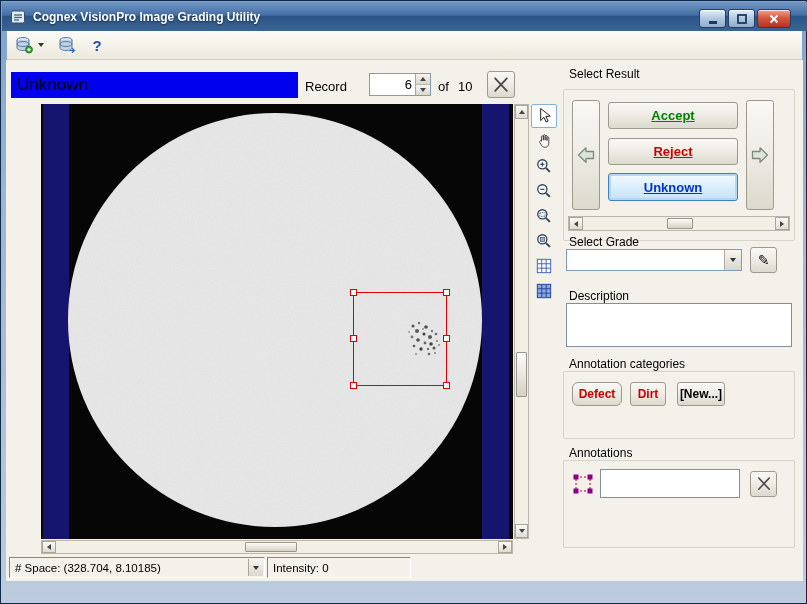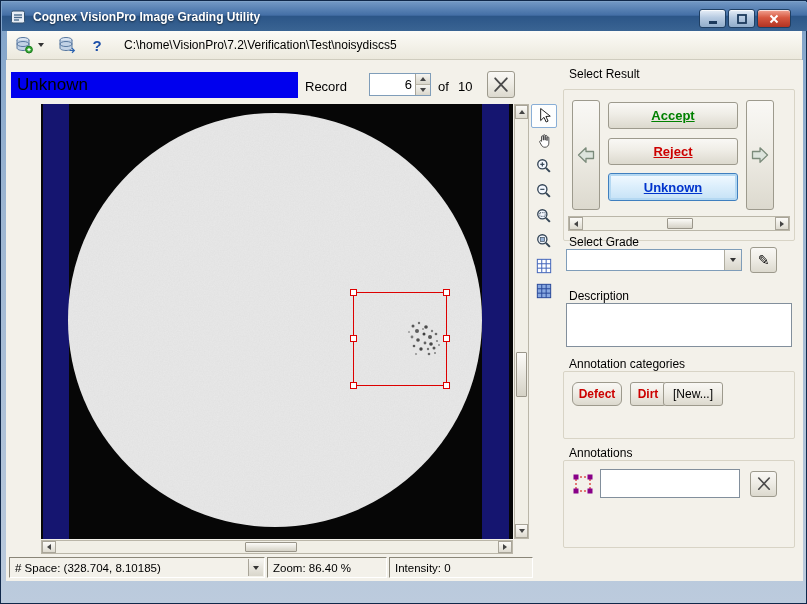--- a/index.html
+++ b/index.html
@@ -112,21 +112,21 @@
   .combo-value { flex:1; font-size:12px; padding:3px 4px; }
   .combo-btn { width:17px; display:flex; align-items:center; justify-content:center;
                background:linear-gradient(#f6f5f1,#d9d6cb); border-left:1px solid #b0ada0; }
   .pencil-btn { position:absolute; left:189px; top:186px; width:27px; height:26px; font-size:14px; }
   .desc-area { position:absolute; left:5px; top:242px; width:226px; height:44px;
                border:1px solid #828f9c; background:#fff; resize:none; font-size:12px;
                font-family:"Liberation Sans",sans-serif; padding:2px 4px; }
   .grp2 { left:2px; top:310px; width:232px; height:68px; }
   .cat-btn { position:absolute; top:10px; height:24px; font-size:12px; font-weight:bold; }
   .cat-0 { left:8px; width:50px;border-radius:6px; } .cat-1 { left:66px; width:36px; }
-  .cat-2 { left:99px; width:60px; font-weight:normal; }
+  .cat-2 { left:113px; width:48px; font-weight:bold; }
   .grp3 { left:2px; top:399px; width:232px; height:88px; }
   .ann-icon { position:absolute; left:6px; top:10px; width:26px; height:26px; }
   .ann-input { position:absolute; left:36px; top:8px; width:140px; height:29px;
                border:1px solid #828f9c; font-size:12px; padding:0 4px;
                font-family:"Liberation Sans",sans-serif; }
   .ann-x { position:absolute; left:186px; top:10px; width:27px; height:26px; }
 </style>
 </head>
 <body>
 
@@ -172,21 +172,20 @@
       <svg width="20" height="18" viewBox="0 0 20 18">
         <ellipse cx="9" cy="4" rx="6" ry="2.5" fill="#dce6f2" stroke="#5878a0"></ellipse>
         <path d="M3 4v8c0 1.4 2.7 2.5 6 2.5s6-1.1 6-2.5V4" fill="#c2d2e6" stroke="#5878a0"></path>
         <ellipse cx="9" cy="8" rx="6" ry="2.5" fill="none" stroke="#5878a0"></ellipse>
         <path d="M12.5 14.5 L17 14.5 M15 12.3 L17.3 14.5 L15 16.7" fill="none" stroke="#2a62b0" stroke-width="1.2"></path>
       </svg>
     </div>
     <div class="tb-btn">
       <span class="help-glyph">?</span>
     </div>
-    <span class="tb-path">C:\home\VisionPro\7.2\Verification\Test\noisydiscs5</span>
   </div>
 
   <div class="client"></div>
 
   <div class="banner">Unknown</div>
   <span class="lbl" style="left:304px;top:78px;">Record</span>
   <div class="spinner">
     <input class="spin-value" value="6" style="">
     <div class="spin-btns">
       <div class="spin-btn up">
@@ -341,23 +340,20 @@
     </div>
   </div>
 
   <div class="statusbar">
     <div class="seg seg1">
       <span># Space: (328.704, 8.10185)</span>
       <div class="seg-arrow">
         <span class="caret-down"></span>
       </div>
     </div>
-    <div class="seg seg2">
-      <span>Zoom: 86.40 %</span>
-    </div>
     <div class="seg seg3">
       <span>Intensity: 0</span>
     </div>
   </div>
 
   <div class="right-panel">
 
     <span class="rp-lbl" style="left:8px;top:6px;">Select Result</span>
     <div class="grp grp1">
       <div class="btn nav-btn prev">

